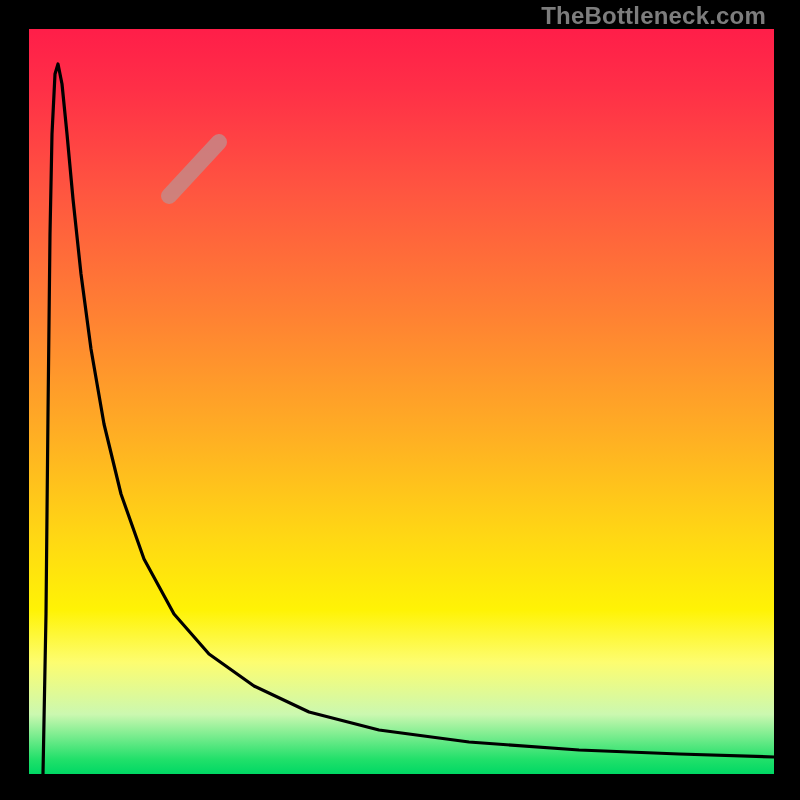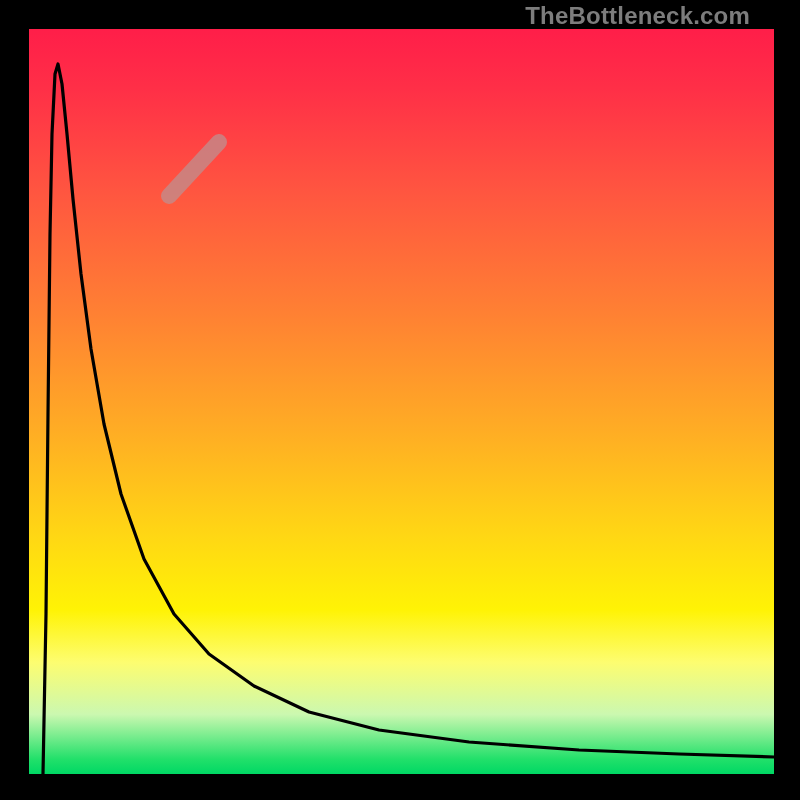--- a/index.html
+++ b/index.html
@@ -9,20 +9,21 @@
     height: 800px;
     background: #000;
     overflow: hidden;
   }
   .frame {
     position: absolute;
     top: 0;
     left: 0;
     width: 760px;
     height: 800px;
+    padding-left: 16px;
   }
   .watermark {
     position: absolute;
     top: 2px;
     right: 10px;
     font-family: Arial, Helvetica, sans-serif;
     font-size: 24px;
     font-weight: 600;
     color: #7d7d7d;
     letter-spacing: 0.2px;

